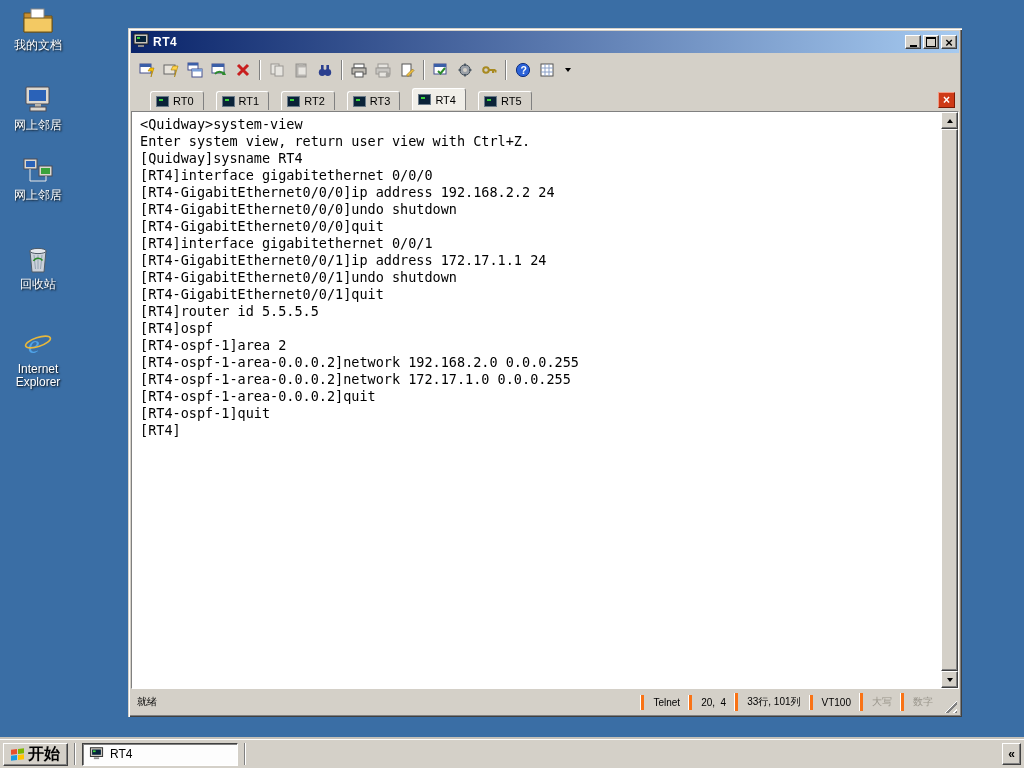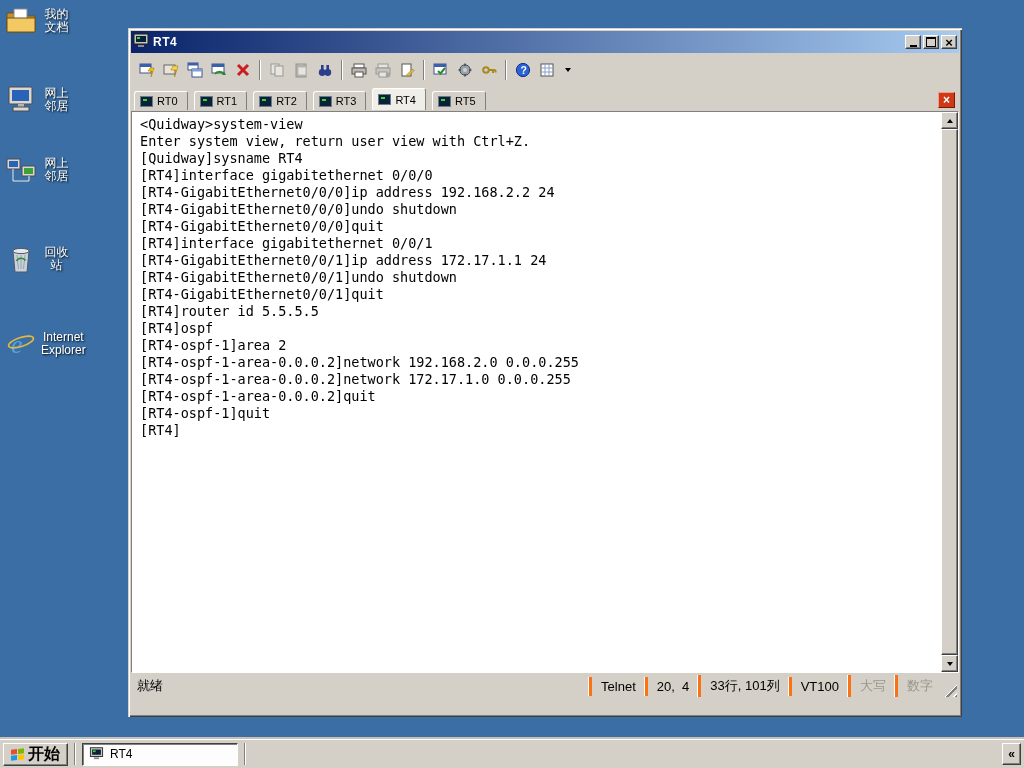--- a/index.html
+++ b/index.html
@@ -3,21 +3,21 @@
 <meta charset="utf-8">
 <style>
   html,body{margin:0;padding:0}
   body{
     width:1024px;height:768px;overflow:hidden;position:relative;
     background:#3A6EA5;
     font-family:"Liberation Sans",sans-serif;
     cursor:default;
   }
   
-  .desktop-icon{position:absolute;left:4px;width:68px;display:flex;align-items:center;gap:3px}
+  .desktop-icon{position:absolute;left:4px;width:68px;display:flex;flex-direction:column;align-items:center;gap:3px}
   .desktop-icon .lbl{color:#fff;font-size:12px;line-height:13px;text-align:center;text-shadow:1px 1px 2px #000;white-space:pre-line}
   .desktop-icon svg{display:block}
 
   
   .window{
     position:absolute;left:128px;top:28px;width:834px;height:689px;
     background:#D4D0C8;box-sizing:border-box;padding:3px;
     box-shadow:inset 1px 1px 0 #D4D0C8, inset 2px 2px 0 #fff, inset -1px -1px 0 #404040, inset -2px -2px 0 #808080;
     display:flex;flex-direction:column;
   }
@@ -32,39 +32,39 @@
   .menubar{height:23px;flex:0 0 23px;display:flex;align-items:center;padding:0 3px;font-size:12px;color:#000}
   .menu-item{padding:3px 8px}
 
   .toolbar{height:30px;flex:0 0 30px;display:flex;align-items:center;padding:2px 4px}
   .tool-btn{width:24px;height:24px;display:flex;align-items:center;justify-content:center;background:transparent;border:1px solid transparent;padding:0}
   .tool-btn.disabled{filter:grayscale(1);opacity:.45}
   .tool-sep{width:0;height:20px;border-left:1px solid #808080;border-right:1px solid #fff;margin:0 4px}
   .tool-drop{width:13px;height:22px;display:flex;align-items:center;justify-content:center;background:transparent;border:none;padding:0;margin-left:2px}
   .tri-down-s{width:0;height:0;border-left:3px solid transparent;border-right:3px solid transparent;border-top:4px solid #000}
 
-  .tabbar{height:23px;flex:0 0 23px;display:flex;align-items:flex-end;padding:0 4px 1px 3px;gap:6px}
+  .tabbar{height:23px;flex:0 0 23px;display:flex;align-items:flex-end;padding:0 4px 1px 19px;gap:12px}
   .tab{height:18px;display:flex;align-items:center;gap:4px;padding:0 9px 0 5px;font-size:11px;color:#000;
     background:#D4D0C8;border:1px solid;border-color:#fff #808080 #808080 #fff;border-bottom:none;border-radius:3px 3px 0 0}
   .tab.active{height:21px;background:#F0EEE8;border-color:#fff #808080 #F0EEE8 #fff}
   .tab-ico{width:11px;height:9px;background:#0A2238;border:1px solid #6a7a88;position:relative;flex:0 0 auto}
   .tab-ico::before{content:"";position:absolute;left:2px;top:2px;width:4px;height:2px;background:#3BD23B}
   .tab-close{margin-left:auto;width:17px;height:16px;background:#CE3A17;border:1px solid;border-color:#F29B85 #7A1A05 #7A1A05 #F29B85;
     color:#fff;font-weight:bold;font-size:12px;line-height:1;display:flex;align-items:center;justify-content:center;padding:0;margin-bottom:2px}
 
   .term-wrap{flex:1 1 auto;min-height:0;display:flex;border:1px solid;border-color:#808080 #fff #fff #808080;background:#0c4a6e}
   .term{flex:1;min-width:0;background:#fff;overflow:hidden}
   .term-text{margin:0;padding:4px 0 0 8px;font-family:"DejaVu Sans Mono","Liberation Mono",monospace;font-size:13.5px;line-height:17px;color:#000;white-space:pre}
   .scrollbar{flex:0 0 17px;display:flex;flex-direction:column;background:#EDEAE0}
   .sb-btn{height:17px;flex:0 0 17px;background:#D4D0C8;border:1px solid;border-color:#fff #404040 #404040 #fff;box-shadow:inset -1px -1px 0 #808080;display:flex;align-items:center;justify-content:center;padding:0}
   .sb-thumb{flex:1;background:#D4D0C8;border:1px solid;border-color:#fff #404040 #404040 #fff;box-shadow:inset -1px -1px 0 #808080}
   .tri-up{width:0;height:0;border-left:3px solid transparent;border-right:3px solid transparent;border-bottom:4px solid #000}
   .tri-down{width:0;height:0;border-left:3px solid transparent;border-right:3px solid transparent;border-top:4px solid #000}
 
-  .statusbar{height:22px;flex:0 0 22px;display:flex;align-items:center;font-size:13px;color:#000;padding:2px 2px 17px 6px}
+  .statusbar{height:22px;flex:0 0 22px;display:flex;align-items:center;font-size:10px;color:#000;padding:2px 2px 1px 6px}
   .status-ready{flex:1;white-space:pre}
   .seg{padding:2px 9px;border-left:3px solid #f97316;box-shadow:-1px 0 0 #fff;white-space:pre}
   .seg.dim{color:#9a968c}
   .resize-grip{width:13px;height:14px;margin-left:2px;align-self:flex-end;
     background:repeating-linear-gradient(315deg,#808080 0 2px,#fff 2px 3px,transparent 3px 6px);
     clip-path:polygon(100% 0,100% 100%,0 100%)}
 
   
   .taskbar{position:absolute;left:0;right:0;bottom:0;height:28px;background:#D4D0C8;border-top:1px solid #fff;box-shadow:0 -2px 0 #C6C2BA;display:flex;align-items:center;padding:0 3px;gap:4px}
   .start-btn{height:23px;display:flex;align-items:center;gap:4px;padding:0 7px;font-weight:bold;font-size:16px;

